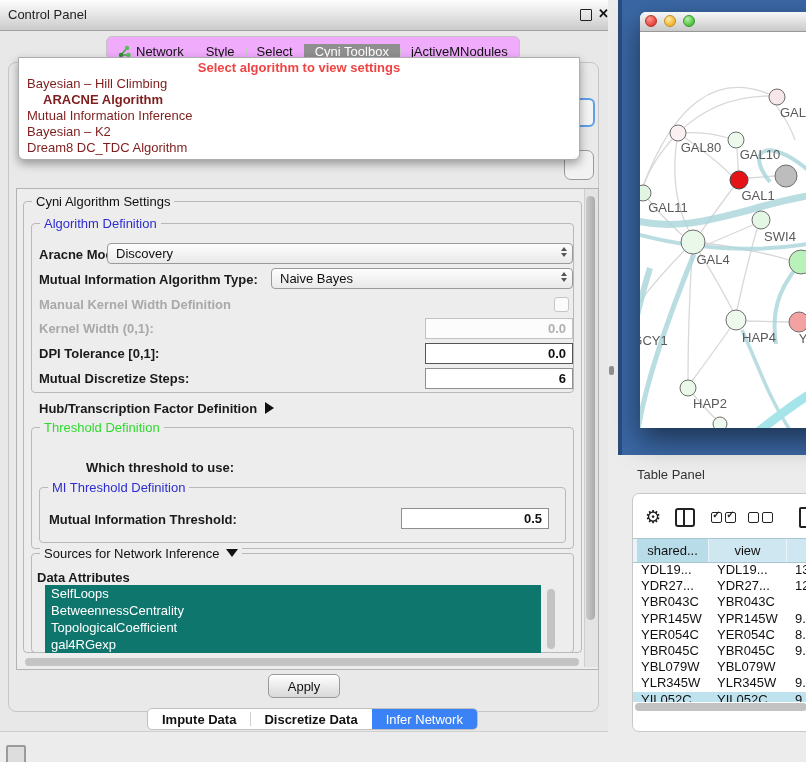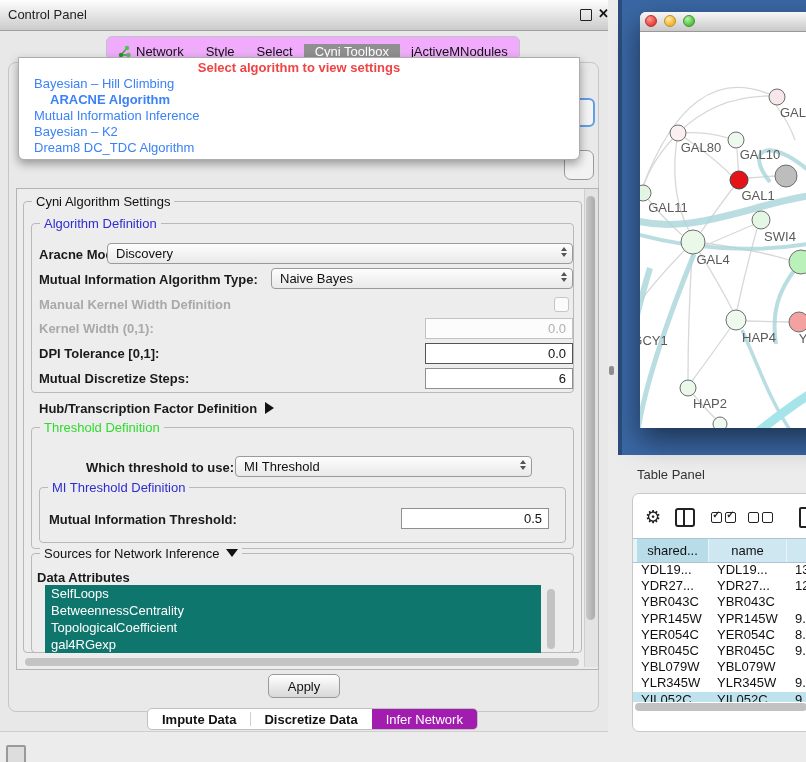--- a/index.html
+++ b/index.html
@@ -28,39 +28,39 @@
   #main-panel{left:8px;top:62px;width:589px;height:648px;background:#e9e9e9;border:1px solid #c6c6c6;border-radius:8px;}
 
   
   #frag-combo{left:574px;top:98px;width:17px;height:25px;border:2px solid #5f9ee8;border-radius:6px;background:#f4f4f4;z-index:4;}
   #frag-box{left:564px;top:150px;width:28px;height:28px;border:1px solid #9a9a9a;border-radius:7px;background:#f2f2f2;z-index:4;}
 
   
   #algo-popup{left:18px;top:57px;width:560px;background:#fff;border:1px solid #adadad;
               border-radius:0 0 6px 6px;box-shadow:0 4px 10px rgba(0,0,0,.35);z-index:50;padding:2px 0 3px 0;}
   #algo-placeholder{text-align:center;color:#ef4444;line-height:16px;font-weight:bold;}
-  .algo-item{line-height:16px;padding-left:15px;color:#3b82f6;}
+  .algo-item{line-height:16px;padding-left:8px;color:#7f1d1d;}
   .algo-item.bold{font-weight:bold;margin-left:16px;}
 
   
   #scrollpane{left:16px;top:188px;width:581px;height:480px;background:#ededed;border:1px solid #b3b3b3;}
   .groupbox{position:absolute;border:1px solid #b9b9b9;border-radius:4px;}
   .grouplabel{position:absolute;top:-8px;left:8px;background:#ededed;padding:0 4px;font-size:13px;white-space:nowrap;}
   .blue-title{color:#2d2dd0;}
   .green-title{color:#2edb2e;}
   .formlabel{position:absolute;font-weight:bold;color:#1a1a1a;white-space:nowrap;}
   .formlabel.disabled{color:#a9a9a9;}
   .combo{position:absolute;height:21px;border:1px solid #9a9a9a;border-radius:4px;
          background:linear-gradient(#fdfdfd,#e9e9e9);display:flex;align-items:center;padding-left:8px;box-sizing:border-box;}
   .combo .spin{position:absolute;right:5px;top:3px;display:flex;flex-direction:column;align-items:center;gap:2px;}
   .combo .spin i{width:0;height:0;border-left:3.5px solid transparent;border-right:3.5px solid transparent;}
   .combo .spin i.up{border-bottom:4.5px solid #555;}
   .combo .spin i.dn{border-top:4.5px solid #555;}
   .field{position:absolute;height:19px;background:#fff;border:1px solid #8f8f8f;
-         text-align:right;padding-right:6px;line-height:19px;box-sizing:content-box;}
+         text-align:right;padding-right:6px;line-height:19px;box-sizing:content-box;font-weight:bold;}
   .field.disabled{border-color:#c2c2c2;color:#b0b0b0;background:#fcfcfc;}
   .checkbox{position:absolute;width:13px;height:13px;border:1px solid #c6c6c6;border-radius:3px;background:#fbfbfb;}
   .tri-right{display:inline-block;width:0;height:0;border-top:6px solid transparent;border-bottom:6px solid transparent;
              border-left:9px solid #111;margin-left:8px;vertical-align:-1px;}
   .tri-down{display:inline-block;width:0;height:0;border-left:6px solid transparent;border-right:6px solid transparent;
             border-top:8px solid #111;margin-left:6px;vertical-align:1px;}
 
   
   #attr-list{left:44px;top:584px;width:512px;height:68px;overflow:hidden;}
   .attr-item{height:17px;line-height:17px;background:#0f766e;color:#fff;padding-left:6px;width:496px;box-sizing:border-box;}
@@ -72,21 +72,21 @@
   #h-scroll-thumb{left:24px;top:657px;width:554px;height:8px;background:#c4c4c4;border-radius:4px;}
 
   #apply-btn{left:268px;top:674px;width:70px;height:22px;border:1px solid #9a9a9a;border-radius:5px;
              background:linear-gradient(#ffffff,#d8d8d8);display:flex;align-items:center;justify-content:center;}
 
   
   #bottom-tabs{left:147px;top:708px;height:20px;display:flex;background:#fff;border:1px solid #c0c0c0;
                border-radius:5px;overflow:hidden;}
   .btab{display:flex;align-items:center;padding:0 14px;font-weight:bold;color:#111;position:relative;}
   .btab:not(:first-child)::before{content:"";position:absolute;left:0;top:3px;bottom:3px;width:1px;background:#cfcfcf;}
-  .btab.selected{background:#a21caf;color:#fff;border-radius:0;font-weight:normal;}
+  .btab.selected{background:#3b82f6;color:#fff;border-radius:0;font-weight:normal;}
   .btab.selected::before{display:none;}
 
   #mini-square{left:6px;top:745px;width:16px;height:17px;border:2px solid #9a9a9a;background:#ddd;border-radius:2px;}
   #splitter-dot{left:609px;top:366px;width:5px;height:9px;background:#8f8f8f;border-radius:2px;}
 
   
   #desktop{left:618px;top:0;width:188px;height:455px;background:#3a67a4;border-left:4px solid #2b4c7e;box-sizing:border-box;}
   #net-window{left:640px;top:12px;width:200px;height:416px;background:#fff;border-radius:6px 6px 0 0;
               box-shadow:0 12px 28px rgba(0,0,0,.5);overflow:hidden;}
   #net-titlebar{left:0;top:0;width:100%;height:19px;background:linear-gradient(#f7f7f7,#c9c9c9);border-bottom:1px solid #999;}
@@ -209,27 +209,20 @@
     <div class="field" style="left:408px;top:179px;width:140px;">6</div>
 
     <div class="formlabel" style="left:22px;top:212px;">
       <span>Hub/Transcription Factor Definition</span><span class="tri-right"></span>
     </div>
 
     <div class="groupbox" style="left:14px;top:238px;width:541px;height:120px;">
       <span class="grouplabel green-title">Threshold Definition</span>
     </div>
     <div class="formlabel" style="left:69px;top:271px;">Which threshold to use:</div>
-    <div class="combo" style="left:218px;top:267px;width:297px;">
-      <span>MI Threshold</span>
-      <span class="spin">
-          <i class="up"></i>
-          <i class="dn"></i>
-        </span>
-    </div>
     <div class="groupbox" style="left:22px;top:298px;width:525px;height:54px;">
       <span class="grouplabel blue-title">MI Threshold Definition</span>
     </div>
     <div class="formlabel" style="left:32px;top:323px;">Mutual Information Threshold:</div>
     <div class="field" style="left:384px;top:319px;width:140px;">0.5</div>
 
     <div class="groupbox" style="left:14px;top:364px;width:541px;height:98px;">
       <span class="grouplabel">
         <span>Sources for Network Inference</span><span class="tri-down"></span>
       </span>
@@ -348,21 +341,21 @@
         <span class="cb checked"></span>
       </span>
     <span id="unchecks">
         <span class="cb"></span>
         <span class="cb"></span>
       </span>
     <span id="doc-icon"></span>
   </div>
   <div id="tb-header">
     <div class="hcell first">shared...</div>
-    <div class="hcell">name</div>
+    <div class="hcell">view</div>
     <div class="hcell"></div>
   </div>
   <div id="tb-body">
       <div class="trow">
         <div>YDL19...</div>
         <div>YDL19...</div>
         <div>13</div>
       </div>
       <div class="trow">
         <div>YDR27...</div>

